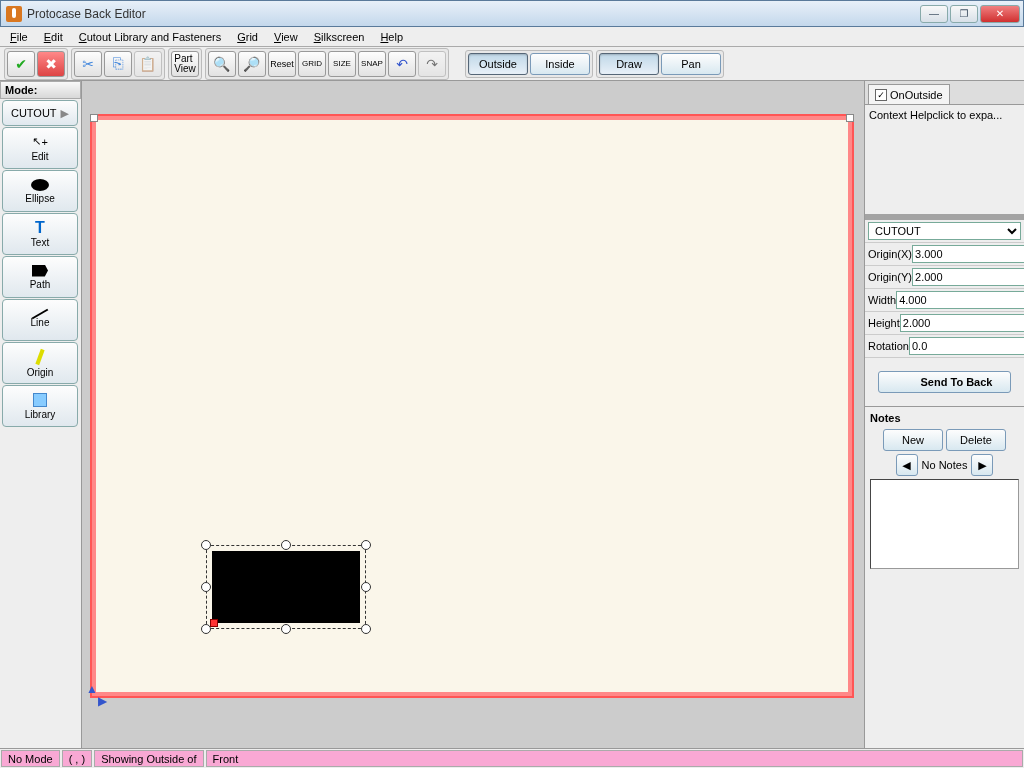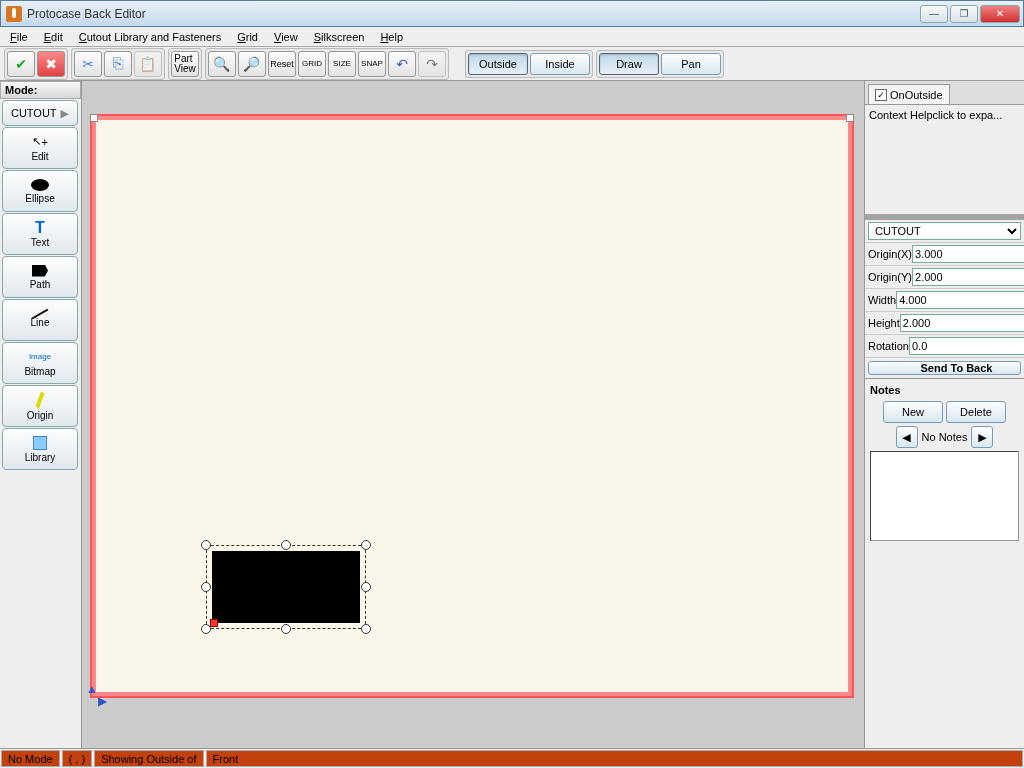--- a/index.html
+++ b/index.html
@@ -47,31 +47,31 @@
 
 .rightpanel { width: 160px; background: #eee; border-left: 1px solid #999; display: flex; flex-direction: column; }
 .tabrow { height: 24px; display: flex; padding: 3px 3px 0 3px; border-bottom: 1px solid #999; background: #ddd; }
 .tab { background: #f4f4f4; border: 1px solid #999; border-bottom: none; padding: 2px 6px; display: flex; align-items: center; gap: 3px; }
 .checkbox-ui { width: 12px; height: 12px; border: 1px solid #666; background: #fff; display: inline-flex; align-items: center; justify-content: center; font-size: 9px; }
 .helpbox { height: 115px; border-bottom: 6px solid #a3a3a3; padding: 4px; font-size: 11px; background: #eee; }
 .proprow { display: flex; align-items: center; padding: 2px 3px; border-bottom: 1px solid #ccc; }
 .proprow .plabel { width: 52px; font-size: 11px; }
 .proprow input, .proprow select { flex: 1; height: 18px; border: 1px solid #7a9; padding: 0 2px; font-size: 11px; background: #fff; }
 .proprow select { background: #fff; }
-.actionbtn { margin: 3px; height: 14px; background: linear-gradient(#fdfdfd, #d8e8f0); border: 1px solid #7a9ab8; border-radius: 3px; display: flex; align-items: center; justify-content: center; font-weight: bold; padding-left: 24px; }
+.actionbtn { margin: 13px; height: 22px; background: linear-gradient(#fdfdfd, #d8e8f0); border: 1px solid #7a9ab8; border-radius: 3px; display: flex; align-items: center; justify-content: center; font-weight: bold; padding-left: 24px; }
 .notesarea { border-top: 1px solid #999; padding: 3px; }
 .noteshdr { text-align: left; font-weight: bold; padding: 2px; }
 .notesbtns { display: flex; gap: 3px; justify-content: center; margin: 3px 0; }
 .nbtn { width: 60px; height: 22px; background: linear-gradient(#fdfdfd, #d8e8f0); border: 1px solid #7a9ab8; border-radius: 3px; display: flex; align-items: center; justify-content: center; }
 .navrow { display: flex; align-items: center; justify-content: center; gap: 4px; margin: 3px 0; }
 .navbtn { width: 22px; height: 22px; background: linear-gradient(#fdfdfd, #d8e8f0); border: 1px solid #7a9ab8; border-radius: 3px; display: flex; align-items: center; justify-content: center; }
 .notebox { height: 90px; margin: 2px; border: 1px inset #999; background: #fff; overflow-y: scroll; }
 
 .statusbar { position: absolute; left: 0; right: 0; bottom: 0; height: 20px; background: #eee; border-top: 1px solid #999; display: flex; }
-.statusbar .cell { border: 1px solid #aaa; padding: 2px 6px; margin: 1px; background: #c2410c; }
+.statusbar .cell { border: 1px solid #aaa; padding: 2px 6px; margin: 1px; background: #f9a8d4; }
 </style>
 </head>
 <body>
 
 <div class="titlebar">
   <div class="java-icon"></div>
   <div class="title">Protocase Back Editor</div>
   <div class="winbtns">
     <div class="winbtn">—</div>
     <div class="winbtn">❐</div>
@@ -144,24 +144,20 @@
         <div class="micon" style="color:#06c;font-weight:bold;font-size:16px">T</div>
         <div class="mlabel">Text</div>
       </div>
     <div class="modebtn">
         <div class="micon" style="width:16px;height:12px;background:#000;clip-path:polygon(0 0,80% 0,100% 50%,80% 100%,0 100%)"></div>
         <div class="mlabel">Path</div>
       </div>
     <div class="modebtn">
         <div class="micon" style="width:18px;height:2px;background:#000;transform:rotate(-30deg)"></div>
         <div class="mlabel">Line</div>
-      </div>
-    <div class="modebtn">
-        <div class="micon" style="color:#06c;font-size:8px">Image</div>
-        <div class="mlabel">Bitmap</div>
       </div>
     <div class="modebtn">
         <div class="micon" style="width:4px;height:16px;background:#dd0;transform:rotate(20deg)"></div>
         <div class="mlabel">Origin</div>
       </div>
     <div class="modebtn">
         <div class="micon" style="width:14px;height:14px;background:#8cf;border:1px solid #48c"></div>
         <div class="mlabel">Library</div>
       </div>
   </div>

